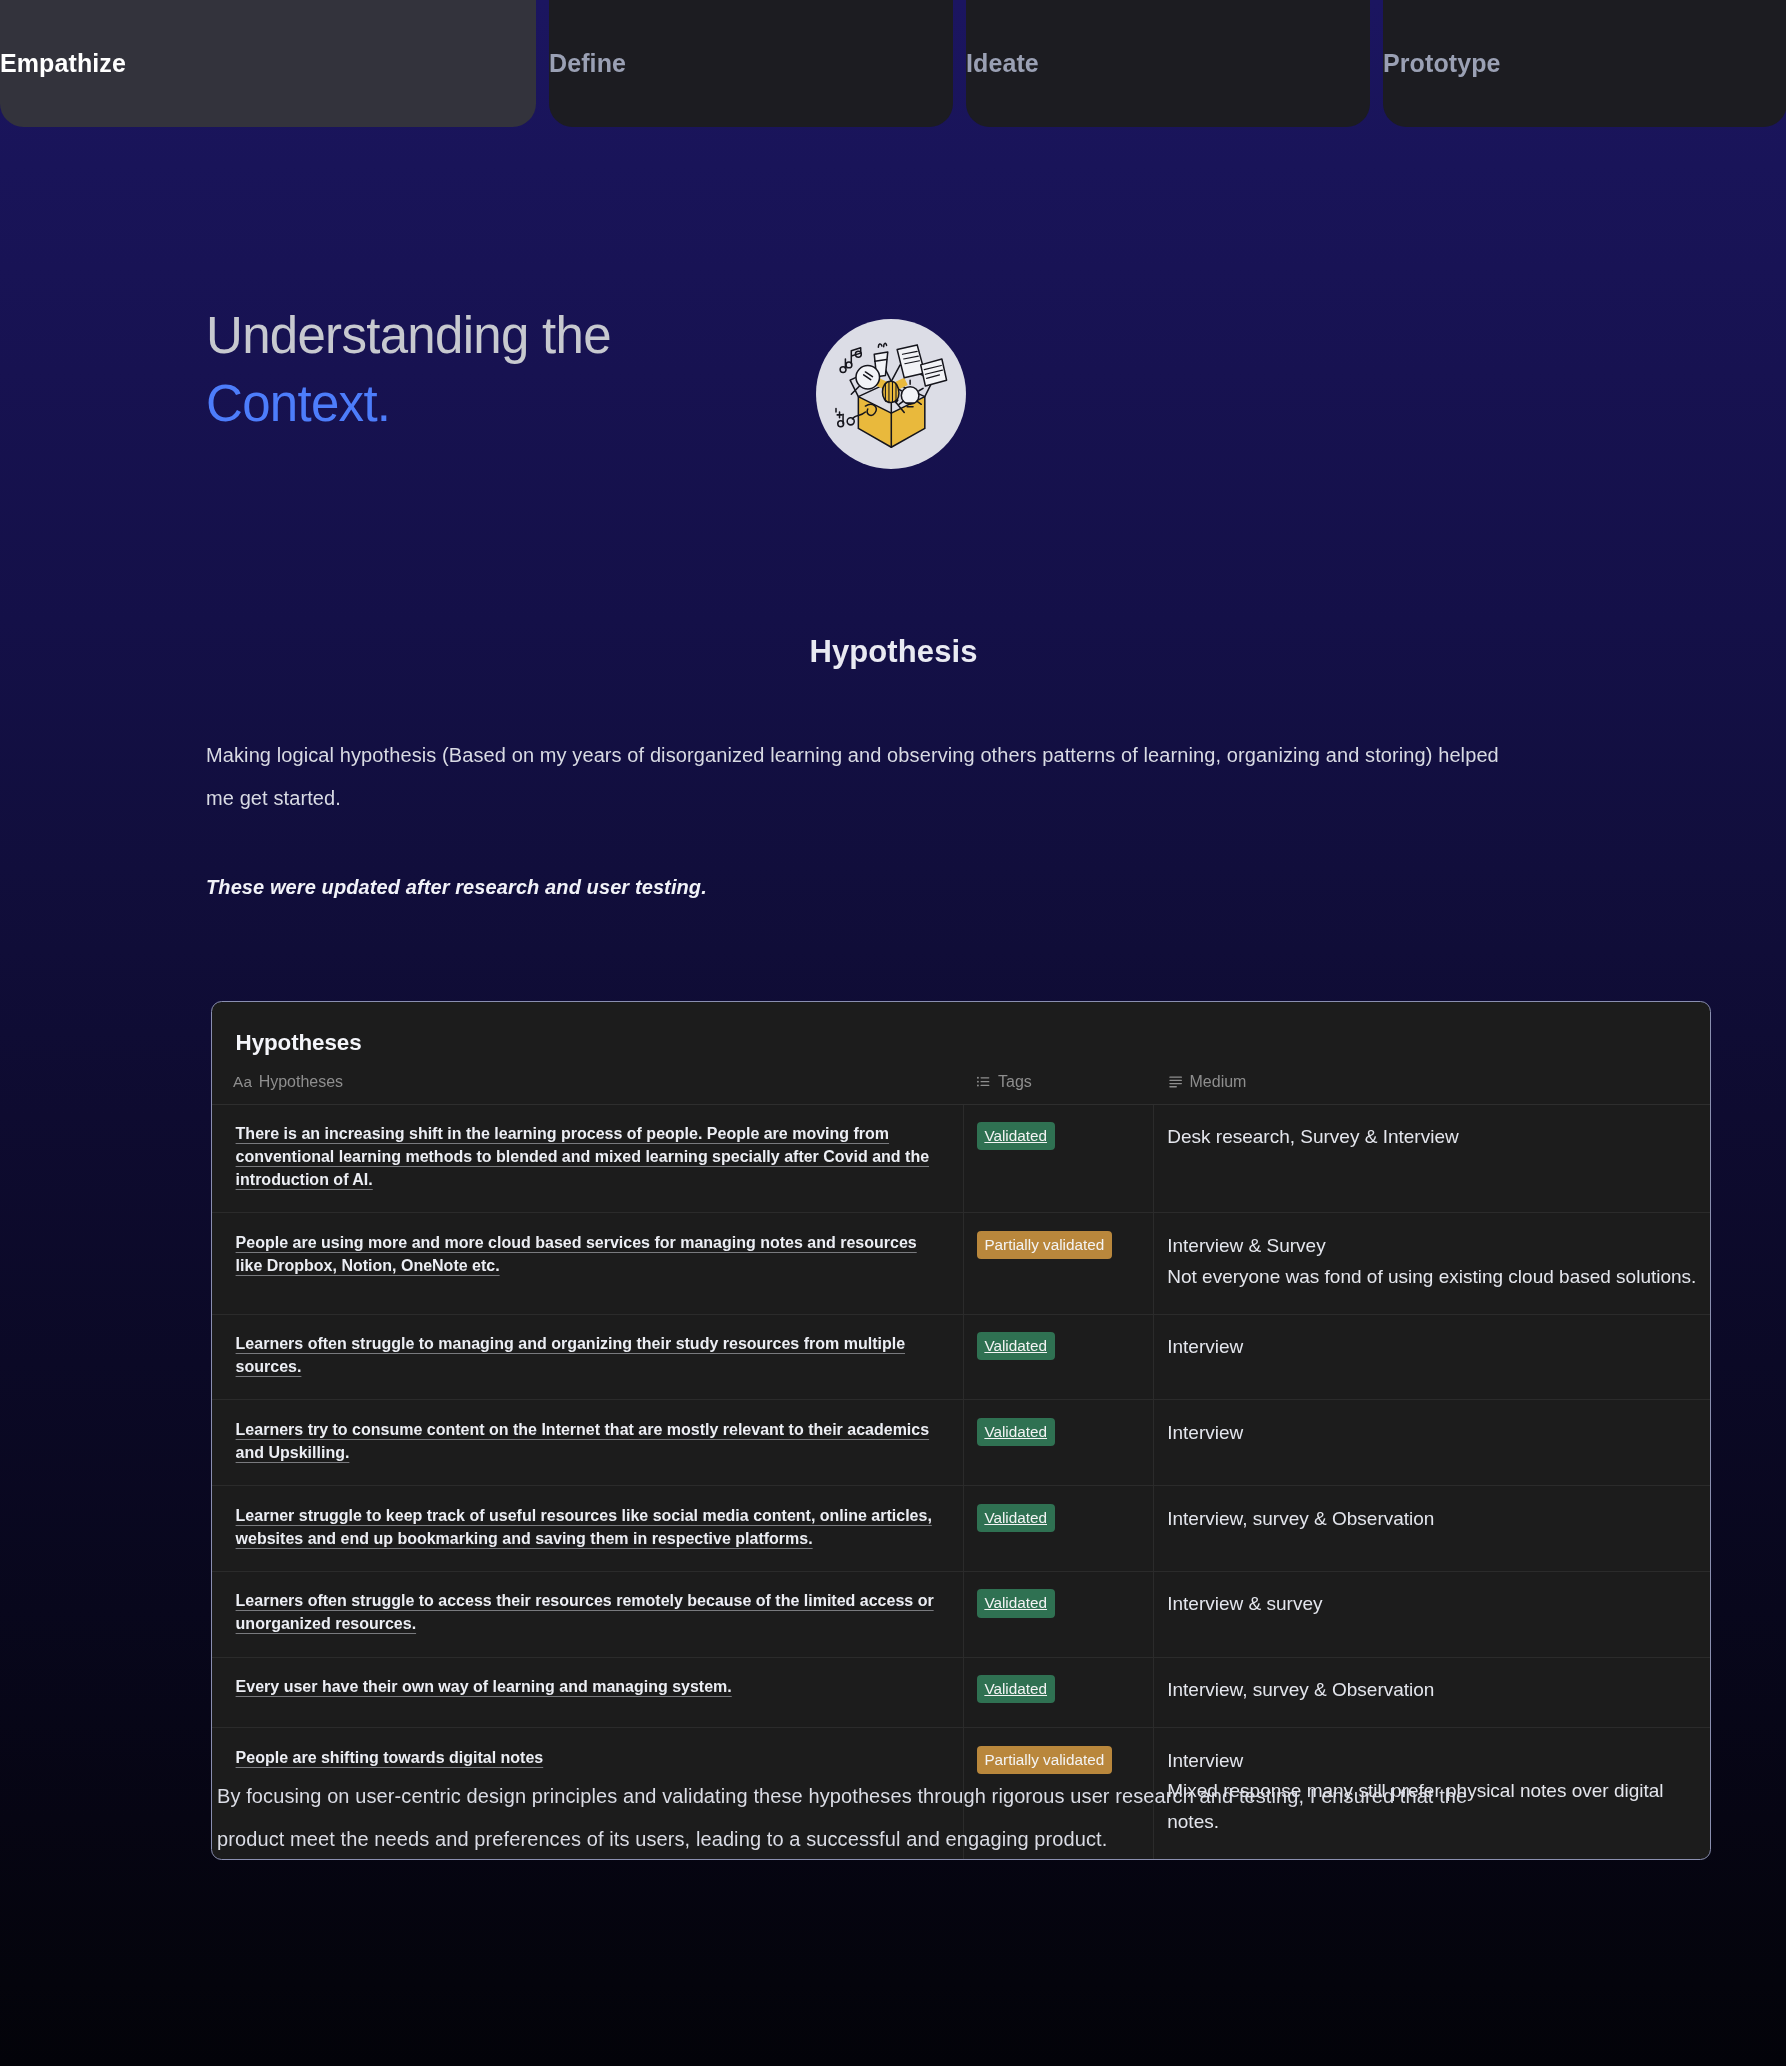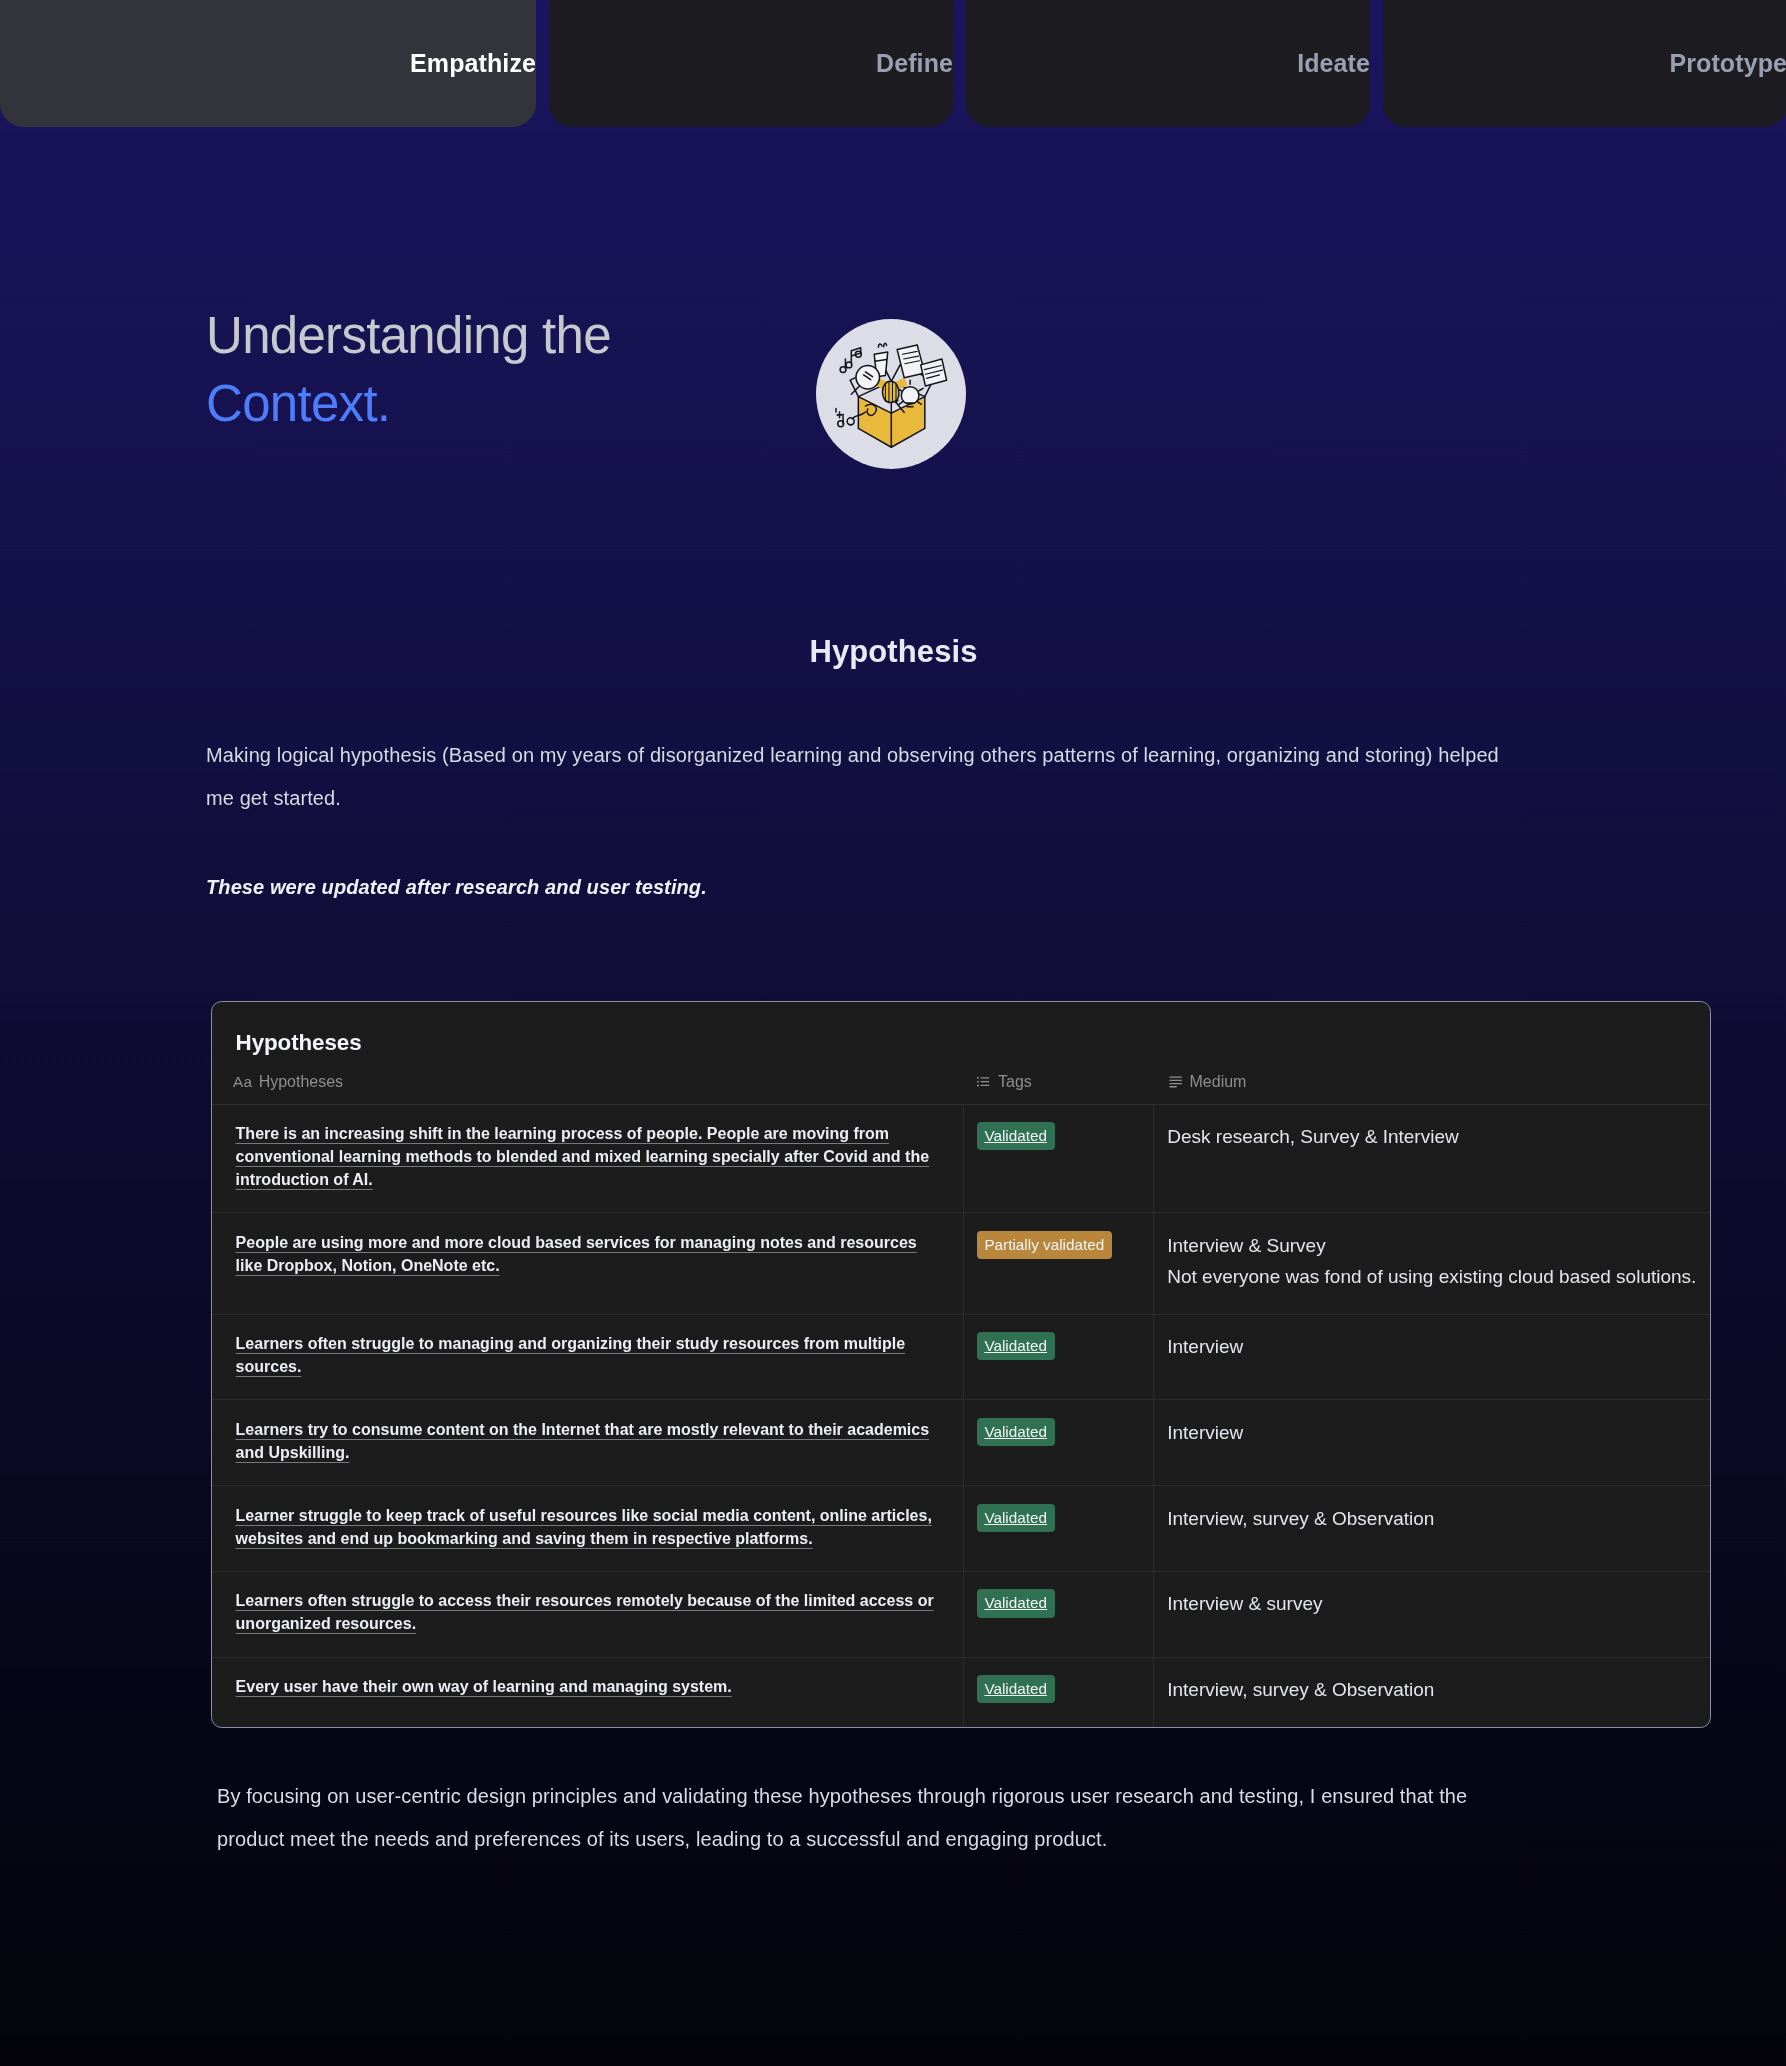--- a/index.html
+++ b/index.html
@@ -39,21 +39,21 @@
     height: 127px;
     display: flex;
     align-items: flex-start;
     gap: 13px;
   }
   .tab {
     height: 127px;
     border-radius: 0 0 23.6px 23.6px;
     display: flex;
     align-items: center;
-    justify-content: flex-end;
+    justify-content: flex-start;
     font-size: 25px;
     font-weight: 700;
     letter-spacing: 0.1px;
     user-select: none;
   }
   .tab:nth-child(1) { width: 540px; }
   .tab:nth-child(2),
   .tab:nth-child(3),
   .tab:nth-child(4) { width: 407px; }
 
@@ -395,20 +395,26 @@
           <td class="tags"><span class="badge validated">Validated</span></td>
           <td class="med"><span class="med-text">Interview &amp; survey</span></td>
         </tr>
 
         <tr>
           <td class="hypo"><span class="hypo-text">Every user have their own way of learning and managing system.</span></td>
           <td class="tags"><span class="badge validated">Validated</span></td>
           <td class="med"><span class="med-text">Interview, survey &amp; Observation</span></td>
         </tr>
 
+        <tr>
+          <td class="hypo"><span class="hypo-text">People are shifting towards digital notes</span></td>
+          <td class="tags"><span class="badge partial">Partially validated</span></td>
+          <td class="med"><span class="med-text">Interview
+Mixed response many still prefer physical notes over digital notes.</span></td>
+        </tr>
 
       </tbody>
     </table>
   </div>
 
   <p class="closing">By focusing on user-centric design principles and validating these hypotheses through rigorous user research and testing, I ensured that the product meet the needs and preferences of its users, leading to a successful and engaging product.</p>
 
 </div>
 
 

